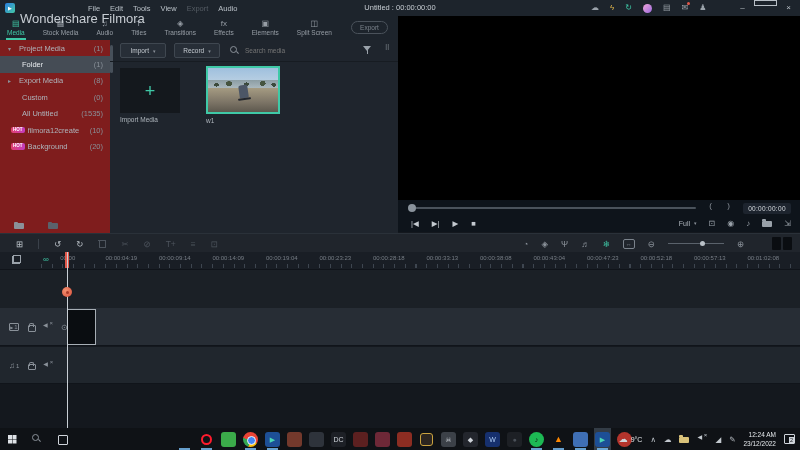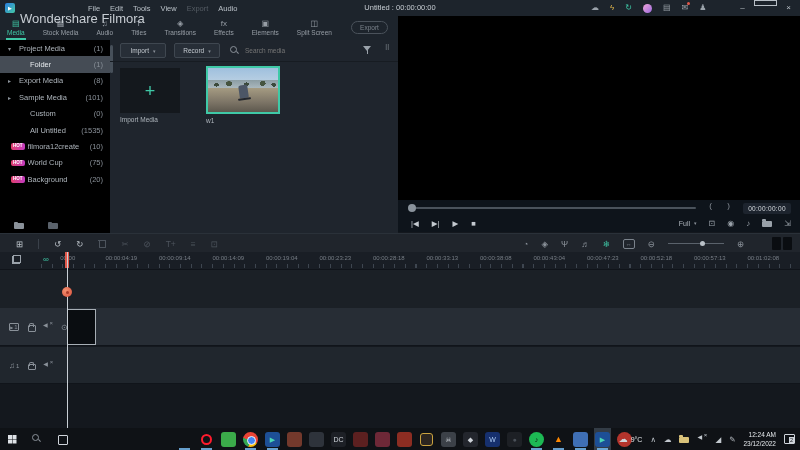--- a/index.html
+++ b/index.html
@@ -31,24 +31,24 @@
   .tabs{position:absolute;left:4px;top:0;height:24px;display:flex;gap:12px;}
   .tab{position:relative;display:flex;flex-direction:column;align-items:center;justify-content:center;padding:0 3px;color:#979ea6;}
   .tab-icon{font-size:8px;line-height:9px;}
   .tab-label{font-size:6.5px;line-height:8px;margin-top:1px;white-space:nowrap;}
   .tab.active{color:#3fc9a7;}
   .tab.active::after{content:"";position:absolute;left:2px;right:2px;bottom:0;height:2px;background:#3fc9a7;}
   .export-pill{position:absolute;left:351px;top:5px;width:37px;height:13px;border:1px solid #4a525b;border-radius:7px;
     font-size:6.5px;color:#7b838c;display:flex;align-items:center;justify-content:center;}
 
   
-  .sidebar{position:absolute;left:0;top:40px;width:110px;height:193px;background:#000000;overflow:hidden;z-index:10;}
+  .sidebar{position:absolute;left:0;top:40px;width:110px;height:193px;background:#7f1d1d;overflow:hidden;z-index:10;}
   .sb-row{height:16.4px;display:flex;align-items:center;font-size:7.5px;color:#aeb5bc;padding-left:8px;}
   .sb-row .arrow{width:11px;font-size:6px;color:#8a9199;flex:none;}
-  .sb-row.lv1{padding-left:30px;}
+  .sb-row.lv1{padding-left:22px;}
   .sb-row.hot-row{padding-left:11px;}
   .sb-row.selected{background:#454c55;color:#e6eaed;}
   .sb-label{white-space:nowrap;overflow:hidden;}
   .sb-count{margin-left:auto;padding-right:7px;color:#8a9199;flex:none;}
   .hot{flex:none;background:linear-gradient(90deg,#e0416e,#c33bc0);color:#fff;font-size:4.5px;font-weight:bold;
     padding:1px 2px;border-radius:2px;margin-right:3px;line-height:1;}
   .sb-bottom{position:absolute;left:0;bottom:0;height:15px;width:110px;display:flex;gap:24px;padding-left:14px;align-items:center;}
 
   
   .media{position:absolute;left:110px;top:40px;width:288px;height:193px;background:#1f252d;z-index:10;}
@@ -297,26 +297,20 @@
           <span class="sb-count">(1)</span>
         </div>
 
         <div class="sb-row lv0">
           <span class="arrow">▸</span>
 
           <span class="sb-label">Export Media</span>
           <span class="sb-count">(8)</span>
         </div>
 
-        <div class="sb-row lv0">
-          <span class="arrow">▸</span>
-
-          <span class="sb-label">Sample Media</span>
-          <span class="sb-count">(101)</span>
-        </div>
 
 
         <div class="sb-row lv1">
 
           <span class="sb-label">Custom</span>
           <span class="sb-count">(0)</span>
         </div>
 
         <div class="sb-row lv1">
 
@@ -325,26 +319,20 @@
         </div>
 
         <div class="sb-row lv1 hot-row">
 
           <span class="hot">HOT</span>
           <span class="sb-label">filmora12create</span>
           <span class="sb-count">(10)</span>
         </div>
 
 
-        <div class="sb-row lv1 hot-row">
-
-          <span class="hot">HOT</span>
-          <span class="sb-label">World Cup</span>
-          <span class="sb-count">(75)</span>
-        </div>
 
         <div class="sb-row lv1 hot-row">
 
           <span class="hot">HOT</span>
           <span class="sb-label">Background</span>
           <span class="sb-count">(20)</span>
         </div>
       </div>
     <div class="sb-bottom">
       <span class="i-fold" style="color:#8a9199"></span>

